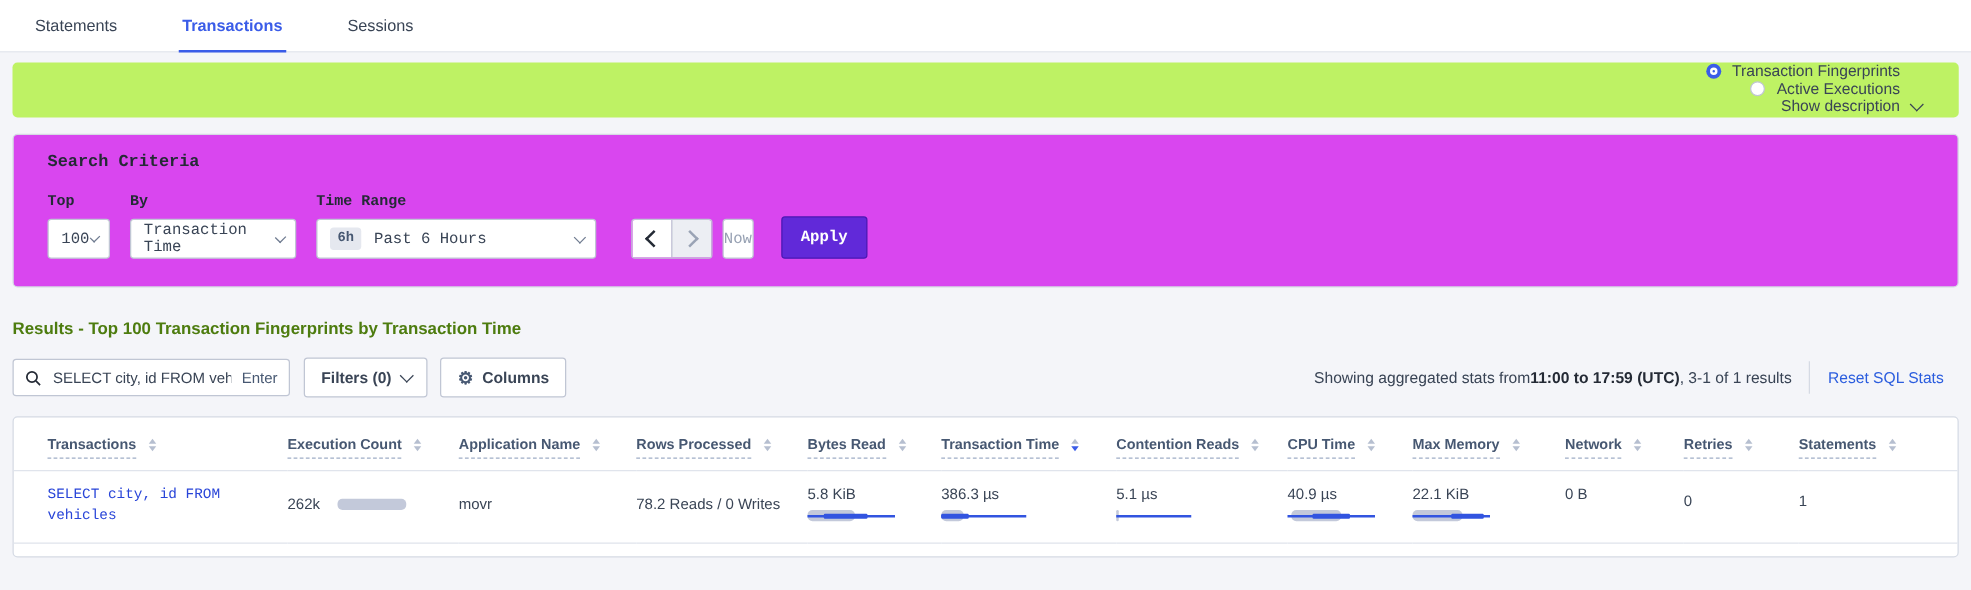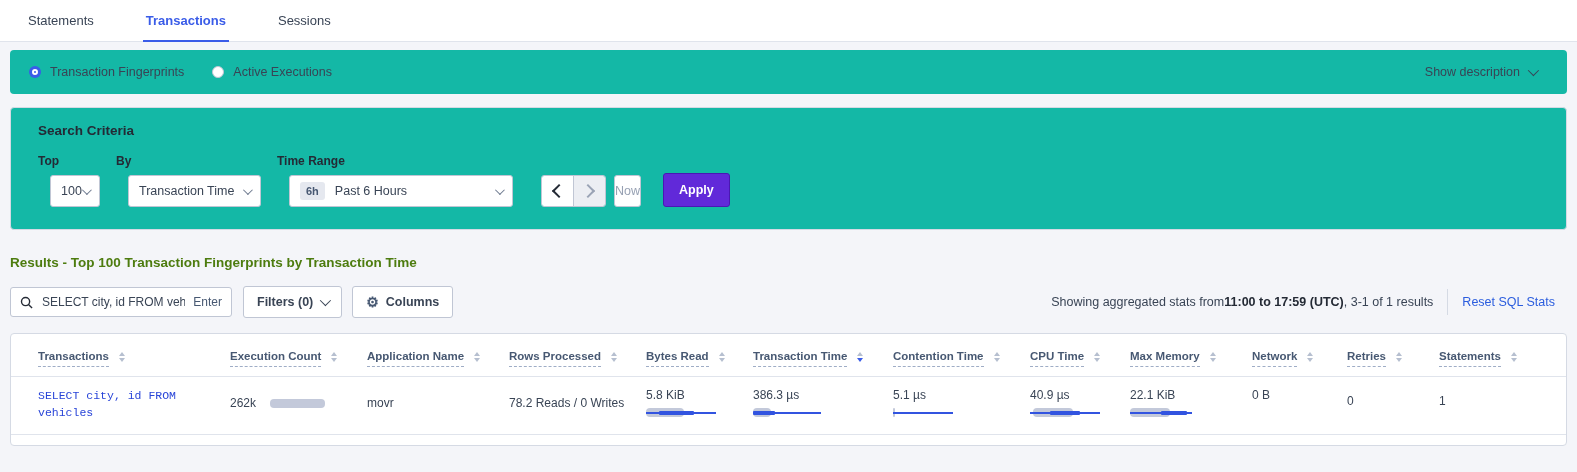--- a/index.html
+++ b/index.html
@@ -7,33 +7,33 @@
     width:1577px;height:472px;overflow:hidden;
     background:#f4f5f9;color:#394455;
     font-family:"Liberation Sans",sans-serif;
     -webkit-font-smoothing:antialiased;
   }
   
   .tabbar{background:#fff;border-bottom:1px solid #e0e4ec;height:41px;display:flex;align-items:stretch;padding:0 25px;gap:46px;}
   .tab{font-size:13px;color:#394455;display:flex;align-items:center;padding:0 3px;cursor:pointer;border-bottom:2px solid transparent;margin-bottom:-1px;}
   .tab.active{color:#3a5ce8;font-weight:bold;border-bottom-color:#3a5ce8;}
   
-  .radio-card{margin:8px 10px 0;background:#14b8a6;border-radius:4px;height:44px;display:flex;align-items:center;padding:0 19px;}
+  .radio-card{margin:8px 10px 0;background:#bef264;border-radius:4px;height:44px;display:flex;align-items:flex-end;padding:0 19px;flex-direction:column;}
   .radio-opt{display:flex;align-items:center;gap:9px;margin-right:28px;cursor:pointer;font-size:12.5px;color:#394455;}
   .rdot{width:12px;height:12px;border:1px solid #c0c6d4;background:#fff;border-radius:50%;box-sizing:border-box;flex:none;}
   .rdot.on{width:6px;height:6px;background:#3a5ce8;border:2px solid #fff;box-shadow:0 0 0 3px #3a5ce8;margin:3px;}
   .show-desc{margin-left:auto;display:flex;align-items:center;gap:8px;font-size:12.5px;color:#394455;cursor:pointer;padding-right:12px;}
   .chev{width:7px;height:7px;border-right:1.8px solid #394455;border-bottom:1.8px solid #394455;transform:rotate(45deg) translateY(-2px);display:inline-block;}
   
-  .criteria-card{margin:13px 10px 0;background:#14b8a6;border:1px solid #d5dae4;border-radius:4px;padding:15px 27px 22px;box-sizing:border-box;}
+  .criteria-card{margin:13px 10px 0;background:#d946ef;border:1px solid #d5dae4;border-radius:4px;padding:15px 27px 22px;box-sizing:border-box;font-family:Liberation Mono, monospace;}
   .criteria-title{font-size:13.5px;font-weight:bold;color:#242a35;margin-bottom:16px;}
   .fields{display:flex;align-items:flex-end;}
   .field{display:flex;flex-direction:column;margin-right:16px;}
   .field-label{font-size:12px;font-weight:bold;color:#242a35;margin-bottom:7px;}
-  .selectbox{height:32px;border:1px solid #c0c6d4;border-radius:3px;background:#fff;display:flex;align-items:center;padding:0 10px;font-size:12.5px;color:#394455;box-sizing:border-box;cursor:pointer;margin-left:12px;}
+  .selectbox{height:32px;border:1px solid #c0c6d4;border-radius:3px;background:#fff;display:flex;align-items:center;padding:0 10px;font-size:12.5px;color:#394455;box-sizing:border-box;cursor:pointer;}
   .selectbox .chev{margin-left:auto;width:6px;height:6px;border-color:#6f7b90;}
   .sel-top{width:50px;}
   .sel-by{width:133px;}
   .sel-range{width:224px;}
   .badge{background:#e5e8ef;border-radius:3px;font-size:11px;font-weight:bold;color:#475872;padding:3px 6px;margin-right:10px;flex:none;}
   .arrow-group{display:flex;border:1px solid #c0c6d4;border-radius:3px;overflow:hidden;margin-left:12px;height:32px;box-sizing:border-box;}
   .arrow-btn{width:31px;display:flex;align-items:center;justify-content:center;background:#fff;cursor:pointer;}
   .arrow-btn.disabled{background:#eceef3;cursor:default;}
   .arr{width:8px;height:8px;border-right:2.2px solid #242a35;border-bottom:2.2px solid #242a35;}
   .arr.left{transform:rotate(135deg);margin-left:3px;}
@@ -206,21 +206,21 @@
               <span class="tri down"></span>
             </span></th>
         <th><span class="h-label">Bytes Read</span><span class="sorter">
               <span class="tri up"></span>
               <span class="tri down"></span>
             </span></th>
         <th><span class="h-label">Transaction Time</span><span class="sorter desc">
               <span class="tri up"></span>
               <span class="tri down"></span>
             </span></th>
-        <th><span class="h-label">Contention Time</span><span class="sorter">
+        <th><span class="h-label">Contention Reads</span><span class="sorter">
               <span class="tri up"></span>
               <span class="tri down"></span>
             </span></th>
         <th><span class="h-label">CPU Time</span><span class="sorter">
               <span class="tri up"></span>
               <span class="tri down"></span>
             </span></th>
         <th><span class="h-label">Max Memory</span><span class="sorter">
               <span class="tri up"></span>
               <span class="tri down"></span>

